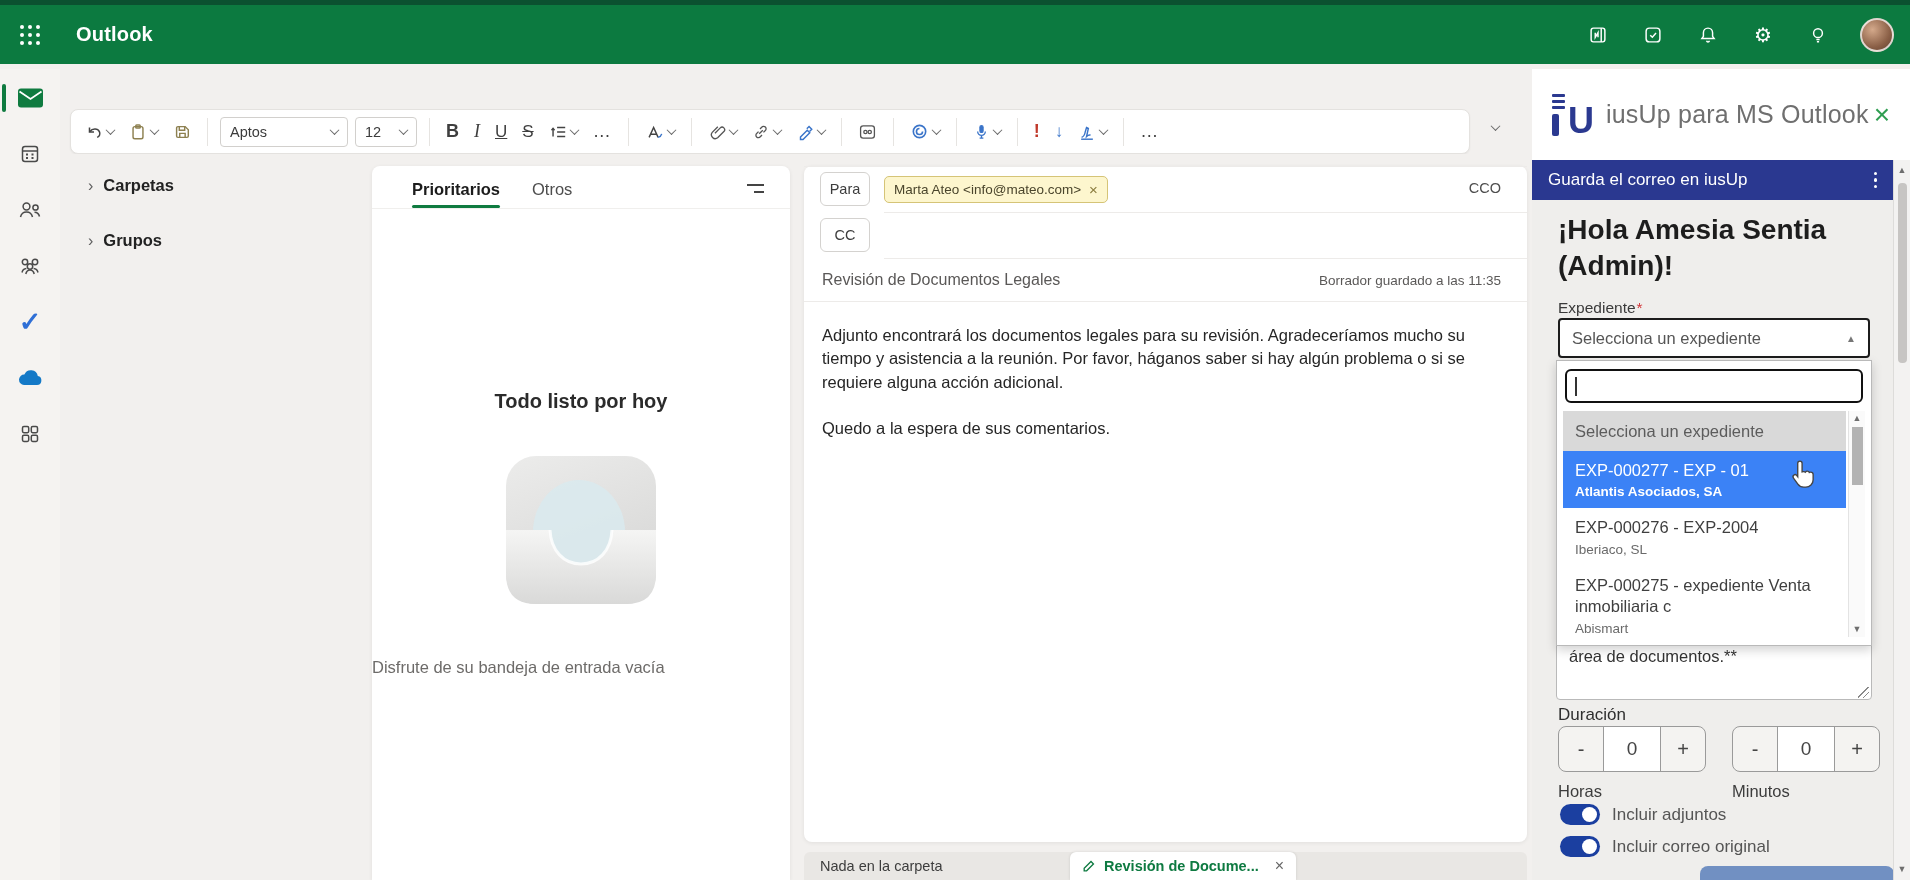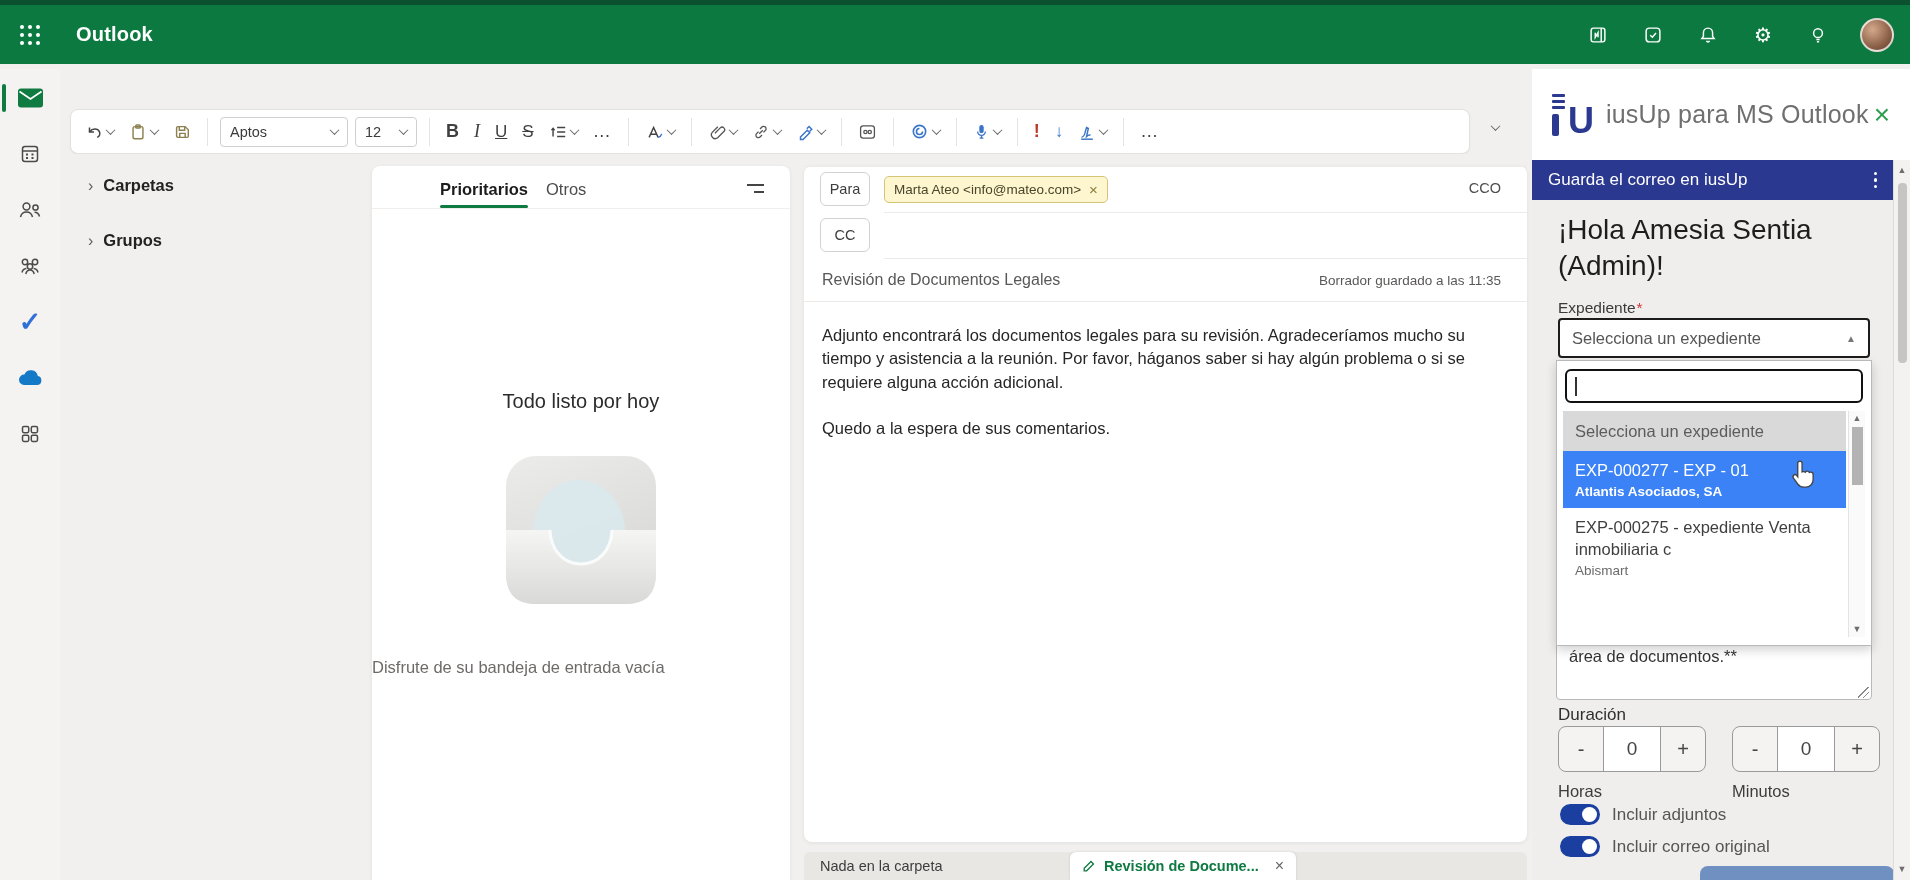--- a/index.html
+++ b/index.html
@@ -53,30 +53,30 @@
   .ribbon-collapse{position:absolute;left:1492px;top:124px}
 
   
   .content{position:absolute;left:60px;top:154px;width:1472px;height:726px;background:#f2f0ee}
   .folders{position:absolute;left:28px;top:22px;display:flex;flex-direction:column;gap:36px}
   .folder-row{display:flex;align-items:center;gap:10px;font-size:16.5px;font-weight:700;color:#222}
   .folder-chev{color:#5f5f5f;font-size:16px;font-weight:400}
 
   
   .msgcard{position:absolute;left:312px;top:12px;width:418px;height:714px;background:#fff;border-radius:8px 8px 0 0;box-shadow:0 1px 4px rgba(0,0,0,.07)}
-  .msg-tabs{display:flex;align-items:center;gap:18px;padding:14px 0 0 68px;position:relative}
+  .msg-tabs{display:flex;align-items:center;gap:32px;padding:14px 0 0 40px;position:relative}
   .mtab{font-size:16.5px;color:#4d4d4d;padding-bottom:9px;position:relative}
   .mtab.active{font-weight:700;color:#1c1c1c}
   .mtab.active::after{content:"";position:absolute;left:0;right:0;bottom:0;height:3px;border-radius:2px;background:#0f7b40}
   .filter-icon{position:absolute;right:26px;top:18px;display:flex;flex-direction:column;gap:5px;align-items:flex-end}
   .filter-icon i{height:1.8px;background:#444;display:block}
   .filter-icon i:nth-child(1){width:17px}
   .filter-icon i:nth-child(2){width:10px}
   .msg-divider{height:1px;background:#f0efed;margin-top:0}
-  .empty-title{position:absolute;left:0;right:0;top:224px;text-align:center;font-size:20px;font-weight:400;color:#2b2b2b}
+  .empty-title{position:absolute;left:0;right:0;top:224px;text-align:center;font-size:20px;font-weight:700;color:#2b2b2b}
   .empty-illu{position:absolute;left:134px;top:288px;width:150px;height:152px}
   .empty-caption{position:absolute;left:0;right:0;top:492px;font-size:16.5px;color:#6d6b69}
 
   
   .compose{position:absolute;left:744px;top:12px;width:723px;height:676px;background:#fff;border-radius:8px;box-shadow:0 1px 4px rgba(0,0,0,.07)}
   .send-row{position:relative;height:54px}
   .send-btn{position:absolute;left:16px;top:9px;height:34px;display:flex;border-radius:6px;overflow:hidden;background:#107c41;color:#fff}
   .send-main{padding:0 16px;display:flex;align-items:center;font-size:15px;font-weight:700}
   .send-caret{width:28px;display:flex;align-items:center;justify-content:center;border-left:1px solid rgba(255,255,255,.55)}
   .send-caret .chev{border-color:#fff}
@@ -108,21 +108,21 @@
   .logo-i{display:flex;flex-direction:column;gap:2.5px;align-items:flex-start}
   .logo-i b{width:13px;height:3.5px;background:#2b3990;border-radius:1px;display:block}
   .logo-i .stem{width:7px;height:22px;background:#2b3990;border-radius:2px;margin-top:2px}
   .logo-u{font-size:36px;font-weight:800;color:#2b3990;line-height:.82}
   .addin-title{font-size:25px;color:#6f6f6f;letter-spacing:.2px}
   .addin-close{margin-left:auto;color:#2f9e51;font-size:28px;line-height:1}
   .addin-cmd{position:absolute;left:0;top:91px;width:361px;height:40px;background:#2a3890;color:#fff;display:flex;align-items:center;padding:0 16px;font-size:17px}
   .kebab{margin-left:auto;display:flex;flex-direction:column;gap:3px}
   .kebab i{width:3.5px;height:3.5px;border-radius:50%;background:#fff}
   .addin-body{position:absolute;left:0;top:131px;width:361px;height:680px;overflow:hidden}
-  .greeting{position:absolute;left:26px;top:12px;width:322px;font-size:28px;line-height:1.28;color:#1d1d1d;font-weight:400}
+  .greeting{position:absolute;left:26px;top:12px;width:322px;font-size:28px;line-height:1.28;color:#1d1d1d;font-weight:700}
   .field-label{position:absolute;left:26px;top:99px;font-size:15.5px;color:#3a3a3a}
   .req{color:#d13438;margin-left:1px}
   .select{position:absolute;left:26px;top:118px;width:312px;height:40px;background:#fff;border:2px solid #1c1c1c;border-radius:4px;display:flex;align-items:center;justify-content:space-between;padding:0 12px;font-size:16.5px;color:#555}
   .caret-up{font-size:10px;color:#777}
   .dropdown{position:absolute;left:24px;top:160px;width:316px;height:286px;background:#fff;border:1px solid #b9b9b9;box-shadow:0 4px 10px rgba(0,0,0,.18);z-index:5;padding:6px}
   .dd-search{height:34px;border:2px solid #111;border-radius:6px;margin:2px 2px 8px 2px;display:flex;align-items:center;padding-left:8px;background:#fff}
   .caret-bar{width:1.5px;height:19px;background:#333}
   .dd-list{position:relative;height:226px;overflow:hidden}
   .dd-rows{width:283px}
   .opt{padding:0 12px}
@@ -518,20 +518,24 @@
             <div class="opt-item opt-selected">
               <div class="opt-title">EXP-000277 - EXP - 01</div>
               <div class="opt-sub">Atlantis Asociados, SA</div>
               <span class="hand">
                 <svg width="28" height="30" viewBox="0 0 20 22">
                     <path d="M7 1.6c.9 0 1.6.7 1.6 1.6v6.3l1-.2c.5-.1 1 .1 1.4.4.3-.5.8-.8 1.4-.8.7 0 1.3.4 1.5 1 .3-.2.6-.3 1-.3 1 0 1.8.8 1.8 1.8v3.8c0 3-2.4 5.4-5.4 5.4h-1.5c-1.7 0-3.3-.8-4.3-2.2L2.3 14c-.5-.7-.4-1.7.3-2.2.6-.5 1.5-.4 2 .2l.8 1V3.2c0-.9.7-1.6 1.6-1.6z" fill="#fff" stroke="#444" stroke-width="1"></path>
                   </svg>
               </span>
             </div>
             <div class="opt-item">
+              <div class="opt-title">EXP-000276 - EXP-2004</div>
+              <div class="opt-sub">Iberiaco, SL</div>
+            </div>
+            <div class="opt-item">
               <div class="opt-title">EXP-000275 - expediente Venta inmobiliaria c</div>
               <div class="opt-sub">Abismart</div>
             </div>
           </div>
           <div class="dd-scroll">
             <span class="scroll-arrow">▲</span>
             <span class="thumb"></span>
             <span class="scroll-arrow down">▼</span>
           </div>
         </div>

